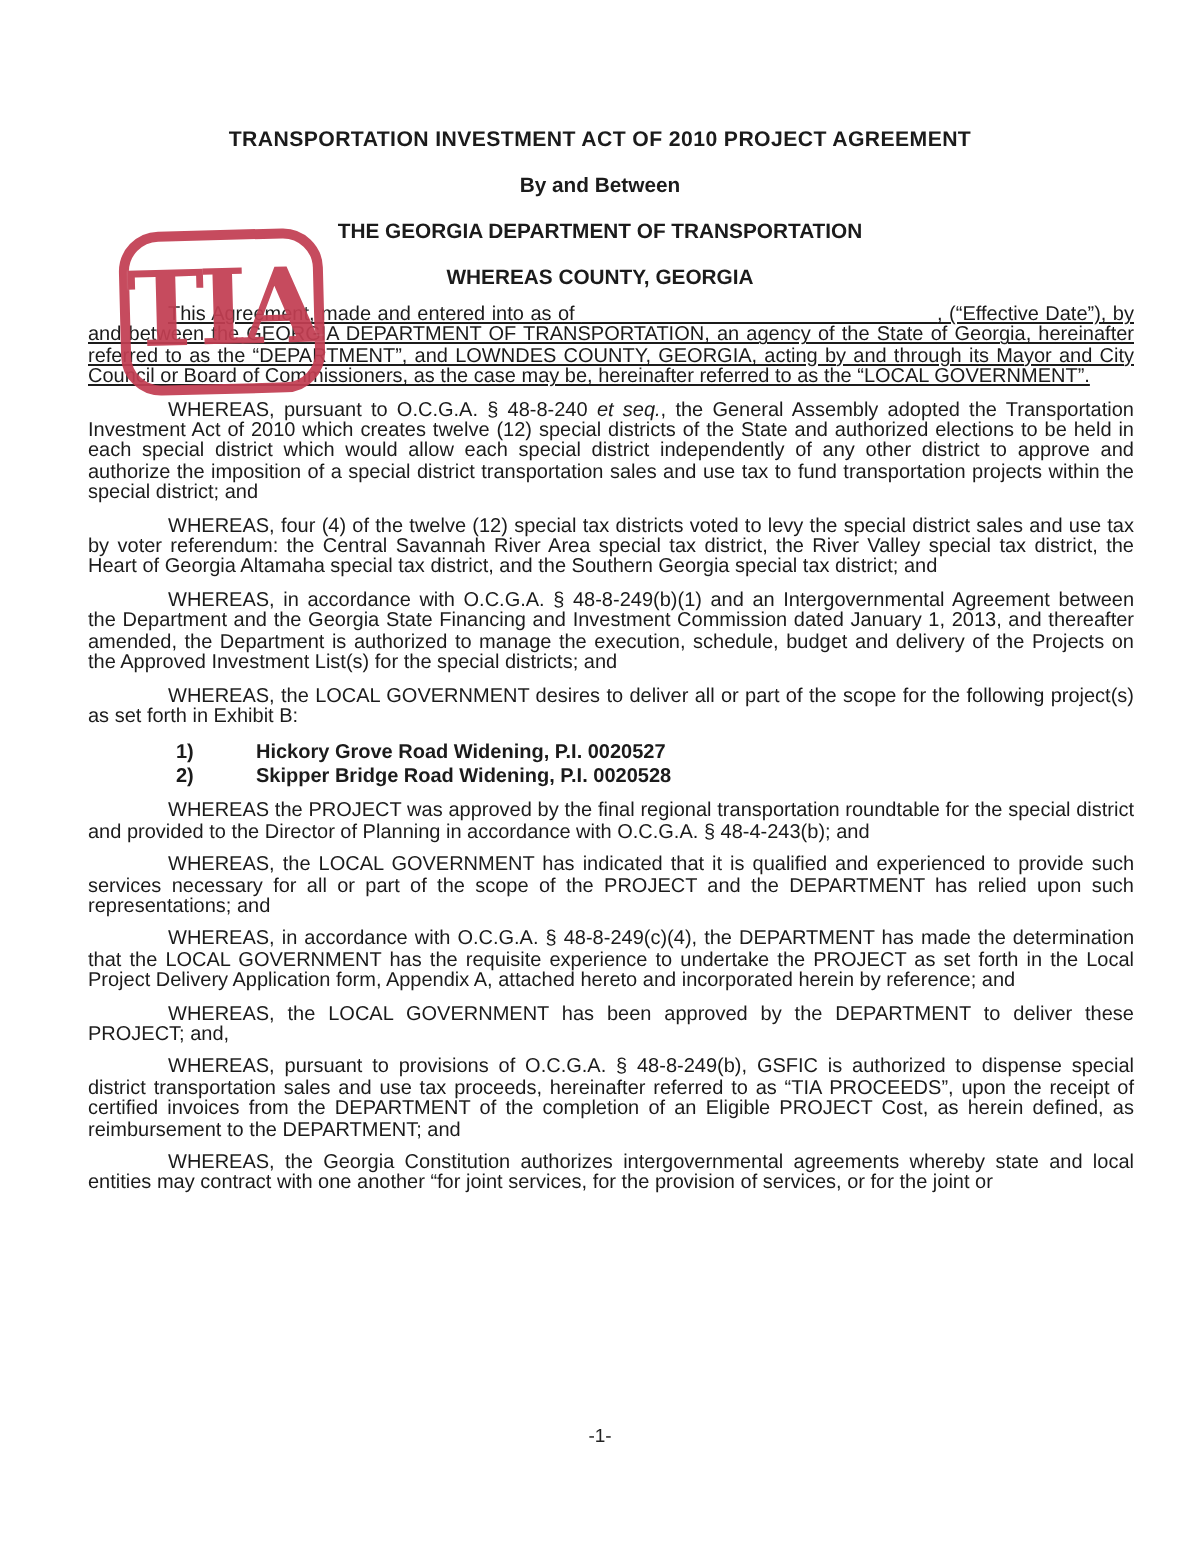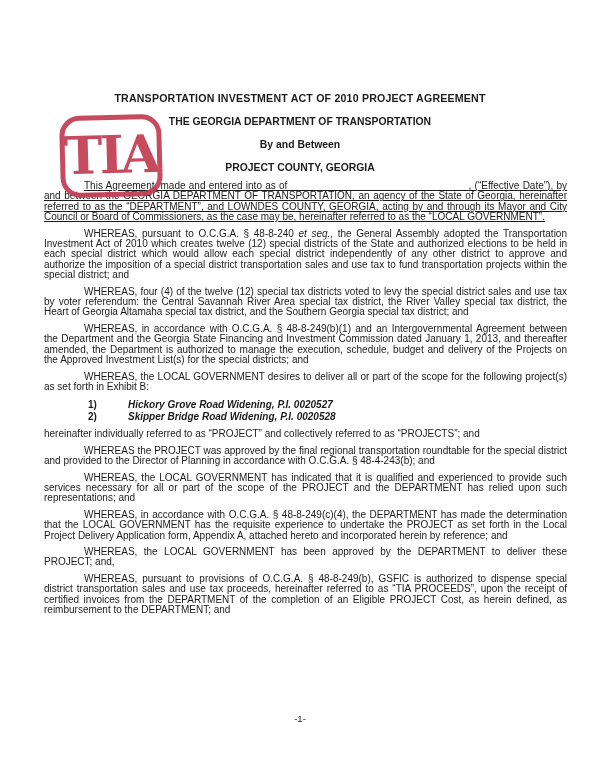--- a/index.html
+++ b/index.html
@@ -29,21 +29,21 @@
     font-weight:bold;
     font-size:52px;
     line-height:1;
     color:#c23e52;
     letter-spacing:-3px;
     padding-bottom:3px;
     text-shadow:0 0 1px rgba(255,255,255,0.35);
   }
   
   .heading {
-    padding-top:92px;
+    padding-top:64px;
     text-align:center;
     font-weight:bold;
   }
   .doc-title { font-size:10.6px; letter-spacing:0.2px; }
   .hline { font-size:10.4px; margin-top:12px; }
   .contract-id .sep { display:inline-block; width:6px; }
   
   .content {
     margin:8px 33px 0 44px;
     text-align:justify;
@@ -56,43 +56,43 @@
   .content p.noindent { text-indent:0; }
   .blank { letter-spacing:0; white-space:nowrap; }
   .projects {
     margin:7px 0 0 44px;
     font-weight:bold;
     line-height:12px;
     text-align:left;
   }
   .project-row { display:flex; }
   .pnum { width:40px; flex:0 0 auto; }
-  .pname { flex:1;font-style:italic; }
+  .pname { flex:1; }
   
   .footer {
     position:absolute; left:0; right:0; top:713px;
     text-align:center;
     font-size:9.5px;
     color:#222;
   }
 </style>
 </head>
 <body>
 
 <div class="page">
 
   <div class="stamp">
     <span class="stamp-text">TIA</span>
   </div>
 
   <div class="heading">
     <div class="doc-title">TRANSPORTATION INVESTMENT ACT OF 2010 PROJECT AGREEMENT</div>
+    <div class="hline">By and Between</div>
     <div class="hline">THE GEORGIA DEPARTMENT OF TRANSPORTATION</div>
-    <div class="hline">By and Between</div>
-    <div class="hline">PROJECT COUNTY, GEORGIA</div>
+    <div class="hline">WHEREAS COUNTY, GEORGIA</div>
   </div>
 
   <div class="content">
 
     <p class="first"><span>This Agreement, made and entered into as of </span><span class="blank">________________________________</span><span>, (“Effective Date”), by and between the GEORGIA DEPARTMENT OF TRANSPORTATION, an agency of the State of Georgia, hereinafter referred to as the “DEPARTMENT”, and LOWNDES COUNTY, GEORGIA, acting by and through its Mayor and City Council or Board of Commissioners, as the case may be, hereinafter referred to as the “LOCAL GOVERNMENT”.</span></p>
 
     <p><span>WHEREAS, pursuant to O.C.G.A. § 48-8-240 </span><i>et seq.</i><span>, the General Assembly adopted the Transportation Investment Act of 2010 which creates twelve (12) special districts of the State and authorized elections to be held in each special district which would allow each special district independently of any other district to approve and authorize the imposition of a special district transportation sales and use tax to fund transportation projects within the special district; and</span></p>
 
     <p>WHEREAS, four (4) of the twelve (12) special tax districts voted to levy the special district sales and use tax by voter referendum: the Central Savannah River Area special tax district, the River Valley special tax district, the Heart of Georgia Altamaha special tax district, and the Southern Georgia special tax district; and</p>
 
@@ -104,30 +104,30 @@
       <div class="project-row">
         <span class="pnum">1)</span>
         <span class="pname">Hickory Grove Road Widening, P.I. 0020527</span>
       </div>
       <div class="project-row">
         <span class="pnum">2)</span>
         <span class="pname">Skipper Bridge Road Widening, P.I. 0020528</span>
       </div>
     </div>
 
-    <p class="noindent">hereinafter individually referred to as “PROJECT” and collectively referred to as “PROJECTS”; and</p>
 
     <p>WHEREAS the PROJECT was approved by the final regional transportation roundtable for the special district and provided to the Director of Planning in accordance with O.C.G.A. § 48-4-243(b); and</p>
 
     <p>WHEREAS, the LOCAL GOVERNMENT has indicated that it is qualified and experienced to provide such services necessary for all or part of the scope of the PROJECT and the DEPARTMENT has relied upon such representations; and</p>
 
     <p>WHEREAS, in accordance with O.C.G.A. § 48-8-249(c)(4), the DEPARTMENT has made the determination that the LOCAL GOVERNMENT has the requisite experience to undertake the PROJECT as set forth in the Local Project Delivery Application form, Appendix A, attached hereto and incorporated herein by reference; and</p>
 
     <p>WHEREAS, the LOCAL GOVERNMENT has been approved by the DEPARTMENT to deliver these PROJECT; and,</p>
 
     <p>WHEREAS, pursuant to provisions of O.C.G.A. § 48-8-249(b), GSFIC is authorized to dispense special district transportation sales and use tax proceeds, hereinafter referred to as “TIA PROCEEDS”, upon the receipt of certified invoices from the DEPARTMENT of the completion of an Eligible PROJECT Cost, as herein defined, as reimbursement to the DEPARTMENT; and</p>
 
+    <p>WHEREAS, the Georgia Constitution authorizes intergovernmental agreements whereby state and local entities may contract with one another “for joint services, for the provision of services, or for the joint or</p>
 
   </div>
 
   <div class="footer">-1-</div>
 
 </div>
 
 </body></html>

